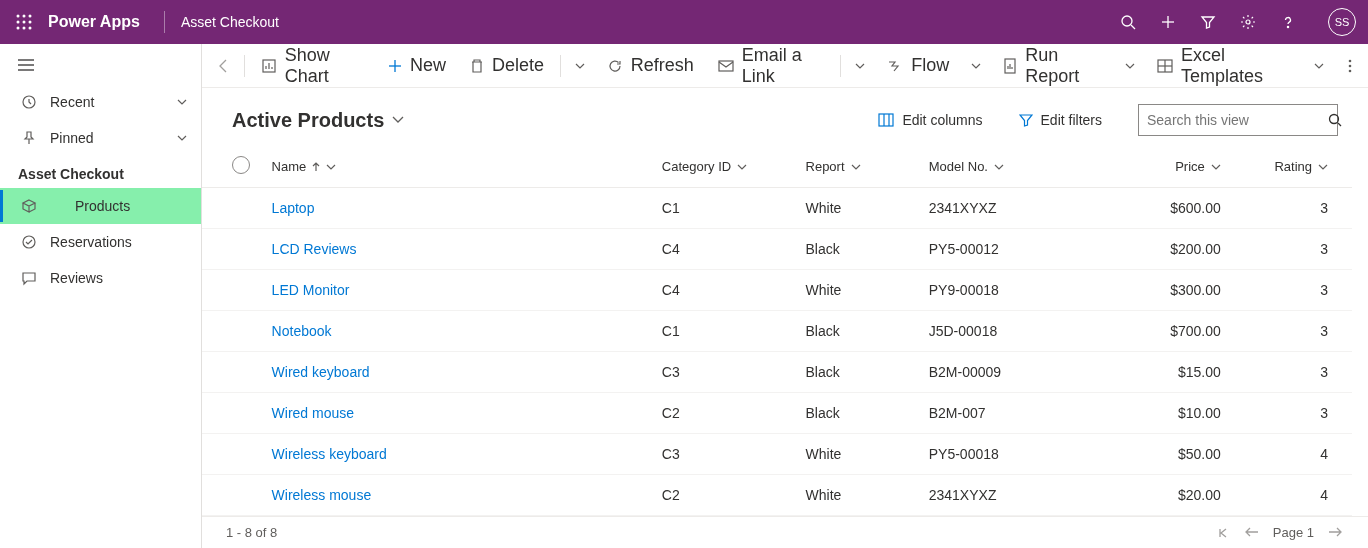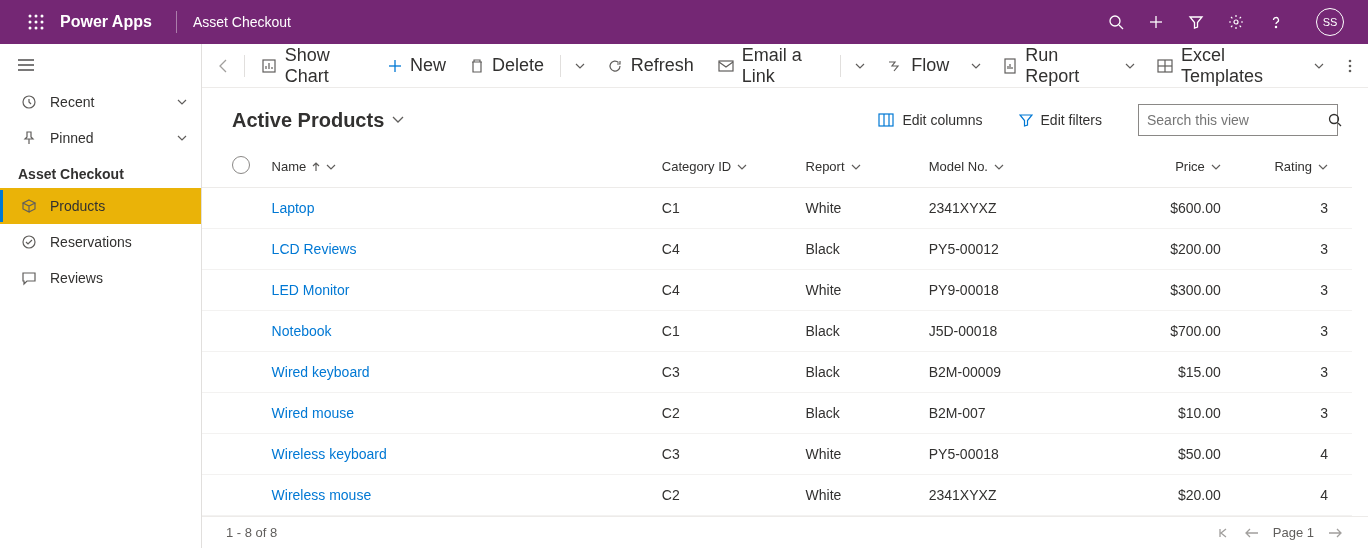--- a/index.html
+++ b/index.html
@@ -1,38 +1,38 @@
 <!DOCTYPE html>
 <html><head>
 <meta charset="utf-8">
 <style>
 * { box-sizing: border-box; margin: 0; padding: 0; font-family: "Segoe UI", sans-serif; }
 body { width: 1368px; height: 548px; overflow: hidden; background: #fff; color: #323130; font-size: 14px; }
 
 
-.top-header { height: 44px; background: #742774; color: #fff; display: flex; align-items: center; padding: 0 20px; }
+.top-header { height: 44px; background: #742774; color: #fff; display: flex; align-items: center; padding: 0 8px; }
 .top-header .waffle { width: 32px; height: 32px; display: flex; align-items: center; justify-content: center; cursor: pointer; }
 .top-header .app-name { font-weight: 600; font-size: 16px; margin-left: 8px; margin-right: 16px; }
 .top-header .divider { width: 1px; height: 22px; background: rgba(255,255,255,0.4); margin: 0 8px; }
 .top-header .env-name { font-size: 14px; margin-left: 8px; }
 .top-header .spacer { flex: 1; }
 .top-header .hicon { width: 40px; height: 44px; display: flex; align-items: center; justify-content: center; cursor: pointer; }
 .top-header .avatar { width: 28px; height: 28px; border: 1px solid #fff; border-radius: 50%; display: flex; align-items: center; justify-content: center; font-size: 11px; margin-left: 20px; margin-right: 4px; cursor: pointer; }
 
 
 .main-layout { display: flex; height: calc(100% - 44px); }
 
 
 .sidebar { width: 202px; border-right: 1px solid #e1dfdd; background: #fff; display: flex; flex-direction: column; padding-top: 2px; }
 .sb-toggle { height: 38px; display: flex; align-items: center; padding-left: 18px; cursor: pointer; }
 .sb-item { height: 36px; display: flex; align-items: center; padding: 0 14px 0 20px; cursor: pointer; font-size: 14px; color: #323130; position: relative; }
 .sb-item .icon { width: 18px; display: flex; align-items: center; justify-content: center; margin-right: 12px; color: #605e5c; }
 .sb-item .chev { margin-left: auto; color: #605e5c; }
 .sb-group-title { font-weight: 600; padding: 10px 18px 6px; font-size: 14px; }
-.sb-item.active { background: #eab308; }
+.sb-item.active { background: #86efac; gap: 25px; }
 .sb-item.active::before { content: ""; position: absolute; left: 0; top: 2px; bottom: 2px; width: 3px; background: #0078d4; }
 
 
 .content { flex: 1; display: flex; flex-direction: column; overflow: hidden; }
 
 
 .cmdbar { height: 44px; border-bottom: 1px solid #edebe9; display: flex; align-items: center; padding: 0 8px; gap: 4px; }
 .cmdbar .back { width: 32px; display: flex; align-items: center; justify-content: center; color: #a19f9d; cursor: pointer; }
 .cmd-btn { display: flex; align-items: center; height: 32px; padding: 0 10px; cursor: pointer; gap: 8px; font-size: 18px; color: #323130; }
 .cmd-btn .ci { color: #605e5c; display: flex; align-items: center; }
@@ -61,21 +61,21 @@
 tbody td { padding: 12px 8px; border-bottom: 1px solid #f3f2f1; font-size: 14px; }
 tbody td.sel-col { width: 60px; padding-left: 30px; }
 tbody td.name-col a { color: #0078d4; text-decoration: none; cursor: pointer; margin-top: 20px; }
 th.price-col, td.price-col, th.rating-col, td.rating-col { text-align: right; }
 th.price-col .hcell, th.rating-col .hcell { justify-content: flex-end; }
 .sel-circle { width: 18px; height: 18px; border: 1px solid #8a8886; border-radius: 50%; display: inline-block; cursor: pointer; }
 
 
 .footer { height: 32px; border-top: 1px solid #edebe9; display: flex; align-items: center; padding: 0 24px; font-size: 13px; color: #605e5c; }
 .footer .spacer { flex: 1; }
-.footer .pager { display: flex; align-items: center; gap: 12px; }
+.footer .pager { display: flex; gap: 12px; }
 .footer .pbtn { cursor: pointer; color: #a19f9d; padding: 2px; }
 
 svg { display: block; }
 </style>
 </head>
 <body>
 
 <div class="top-header">
   <div class="waffle">
     <svg width="16" height="16" viewBox="0 0 16 16" fill="#fff">

